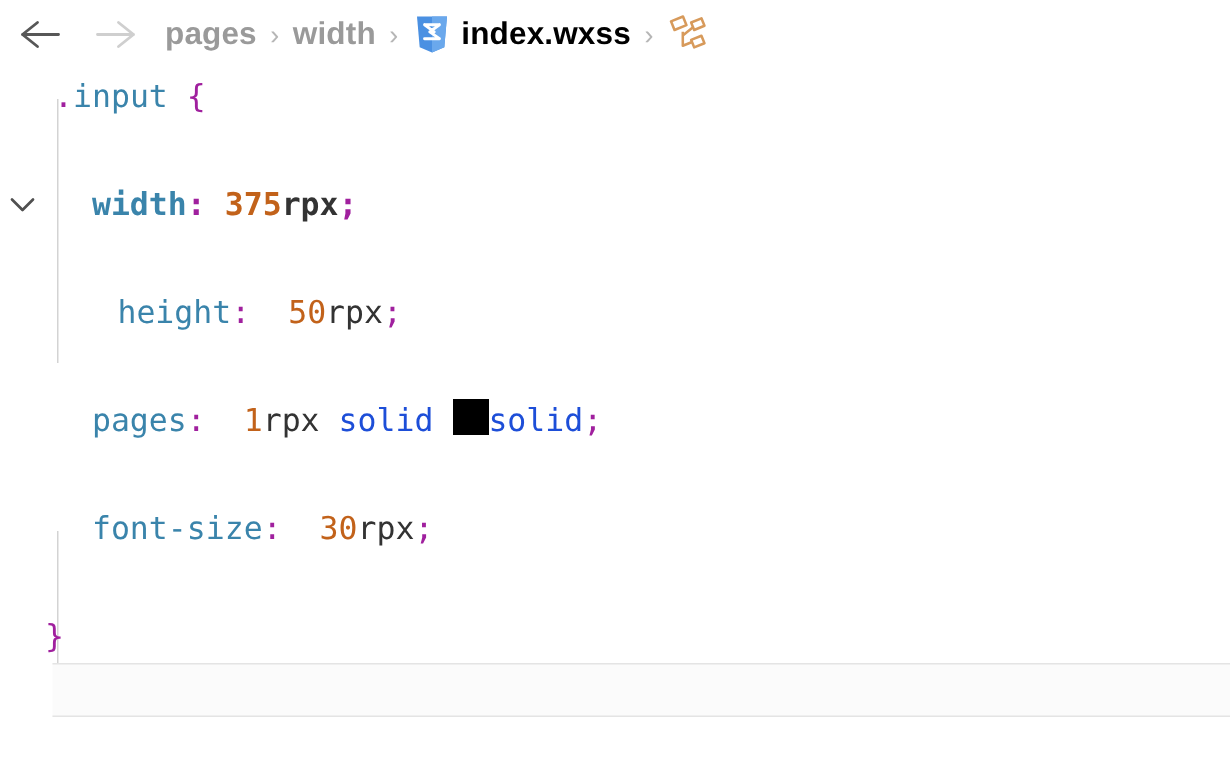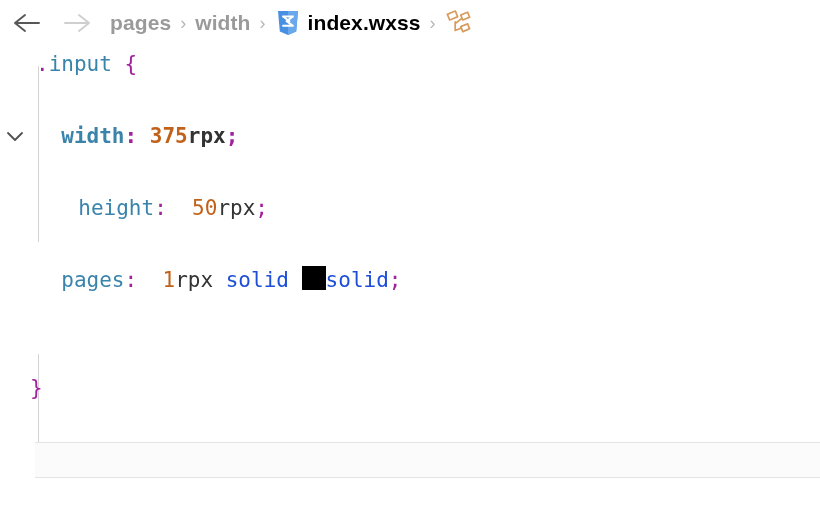--- a/index.html
+++ b/index.html
@@ -213,20 +213,23 @@
   </div>
 
   <div class="code-line" style="top:72px;margin-left:17px;">
     <span class="line-inner" style="left:36px;">  <span class="tok-prop">height</span><span class="tok-punct">:</span><span>  </span><span class="tok-num">50</span><span class="tok-unit">rpx</span><span class="tok-punct">;</span></span>
   </div>
 
   <div class="code-line" style="top:108px;">
     <span class="line-inner" style="left:36px;">  <span class="tok-prop">pages</span><span class="tok-punct">:</span><span>  </span><span class="tok-num">1</span><span class="tok-unit">rpx</span><span> </span><span class="tok-keyword">solid</span><span> </span><span class="swatch swatch-black"></span><span class="tok-keyword">solid</span><span class="tok-punct">;</span></span>
   </div>
 
+  <div class="code-line" style="top:144px;">
+    <span class="line-inner" style="left:36px;">  <span class="tok-prop">font-size</span><span class="tok-punct">:</span><span>  </span><span class="tok-num">30</span><span class="tok-unit">rpx</span><span class="tok-punct">;</span></span>
+  </div>
 
   <div class="code-line" style="top:180px;">
     <span class="line-inner" style="left:30px;"><span class="tok-brace">}</span></span>
   </div>
 
   <div class="code-line" style="top:216px;"></div>
 
 </div>
 
 </body></html>

